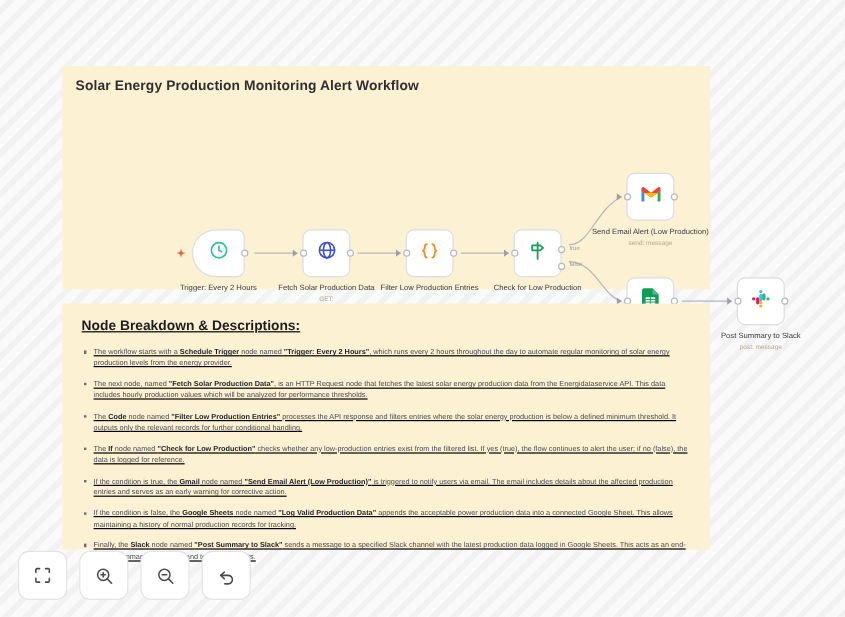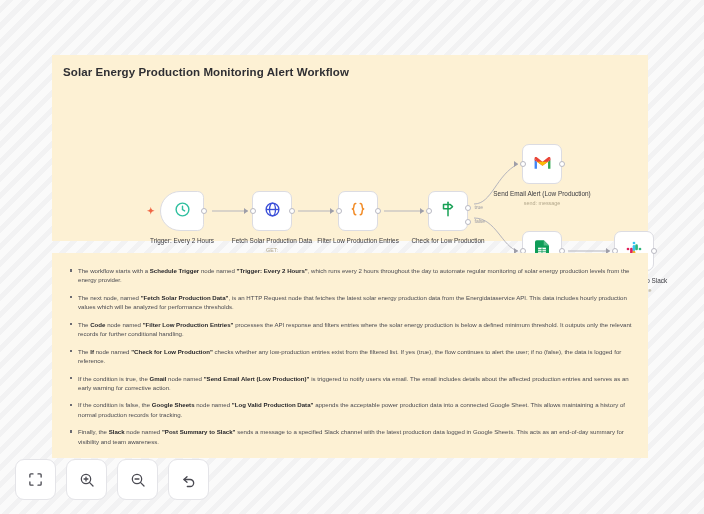--- a/index.html
+++ b/index.html
@@ -19,21 +19,22 @@
       #fafafa 5px, #fafafa 12px
     );
     position: relative;
   }
 
   
   .panel {
     position: absolute;
     background: #fdf1d4;
     left: 52px;
-    width: 596px;
+    width: 540px;
+    text-decoration: underline;
   }
 
   #workflow-panel {
     top: 55px;
     height: 186px;
   }
 
   #breakdown-panel {
     top: 253px;
     height: 205px;
@@ -359,20 +360,21 @@
       <div class="node-label">
         <span>Post Summary to Slack</span>
         <span class="node-sub">post: message</span>
       </div>
     </div>
 
   </div>
 </div>
 
 <div class="panel" id="breakdown-panel">
+  <div id="breakdown-title">Node Breakdown &amp; Descriptions:</div>
   <ul id="bullet-list">
       <li class="bullet">The workflow starts with a <b>Schedule Trigger</b> node named <b>"Trigger: Every 2 Hours"</b>, which runs every 2 hours throughout the day to automate regular monitoring of solar energy production levels from the energy provider.</li>
       <li class="bullet">The next node, named <b>"Fetch Solar Production Data"</b>, is an HTTP Request node that fetches the latest solar energy production data from the Energidataservice API. This data includes hourly production values which will be analyzed for performance thresholds.</li>
       <li class="bullet">The <b>Code</b> node named <b>"Filter Low Production Entries"</b> processes the API response and filters entries where the solar energy production is below a defined minimum threshold. It outputs only the relevant records for further conditional handling.</li>
       <li class="bullet">The <b>If</b> node named <b>"Check for Low Production"</b> checks whether any low-production entries exist from the filtered list. If yes (true), the flow continues to alert the user; if no (false), the data is logged for reference.</li>
       <li class="bullet">If the condition is true, the <b>Gmail</b> node named <b>"Send Email Alert (Low Production)"</b> is triggered to notify users via email. The email includes details about the affected production entries and serves as an early warning for corrective action.</li>
       <li class="bullet">If the condition is false, the <b>Google Sheets</b> node named <b>"Log Valid Production Data"</b> appends the acceptable power production data into a connected Google Sheet. This allows maintaining a history of normal production records for tracking.</li>
       <li class="bullet">Finally, the <b>Slack</b> node named <b>"Post Summary to Slack"</b> sends a message to a specified Slack channel with the latest production data logged in Google Sheets. This acts as an end-of-day summary for visibility and team awareness.</li>
     </ul>
 </div>

